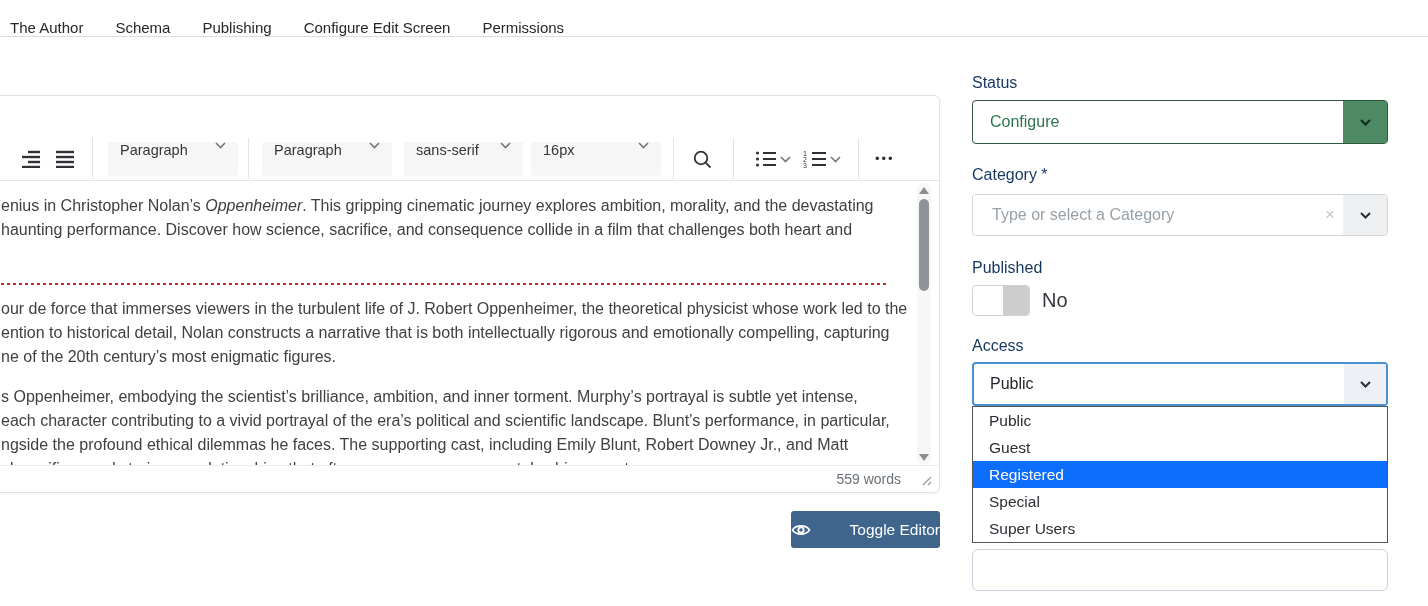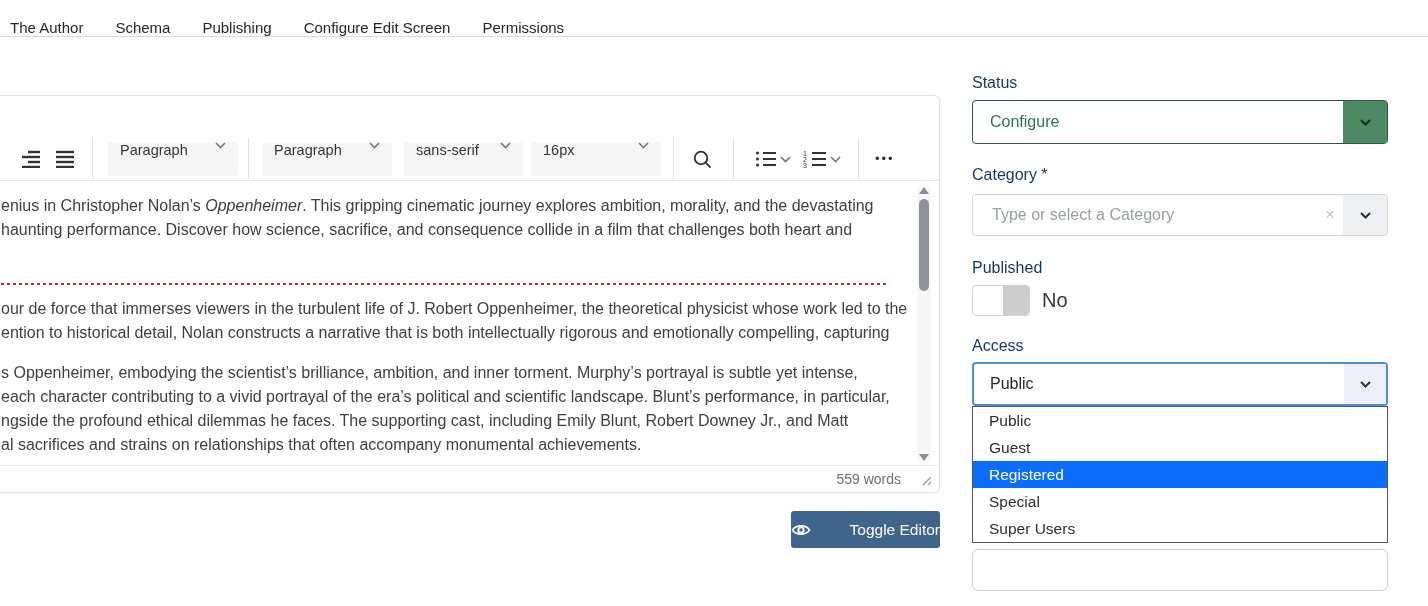--- a/index.html
+++ b/index.html
@@ -227,20 +227,21 @@
 
     <div class="ed-content">
       <div class="para1">
         <div class="ln"><span>enius in Christopher Nolan’s </span><span class="italic">Oppenheimer</span><span>. This gripping cinematic journey explores ambition, morality, and the devastating</span></div>
         <div class="ln">haunting performance. Discover how science, sacrifice, and consequence collide in a film that challenges both heart and</div>
       </div>
       <div class="readmore"></div>
       <div class="para2">
         <div class="ln">our de force that immerses viewers in the turbulent life of J. Robert Oppenheimer, the theoretical physicist whose work led to the</div>
         <div class="ln">ention to historical detail, Nolan constructs a narrative that is both intellectually rigorous and emotionally compelling, capturing</div>
+        <div class="ln">ne of the 20th century’s most enigmatic figures.</div>
       </div>
       <div class="para3">
         <div class="ln">s Oppenheimer, embodying the scientist’s brilliance, ambition, and inner torment. Murphy’s portrayal is subtle yet intense,</div>
         <div class="ln">each character contributing to a vivid portrayal of the era’s political and scientific landscape. Blunt’s performance, in particular,</div>
         <div class="ln">ngside the profound ethical dilemmas he faces. The supporting cast, including Emily Blunt, Robert Downey Jr., and Matt</div>
         <div class="ln">al sacrifices and strains on relationships that often accompany monumental achievements.</div>
       </div>
     </div>
 
     <div class="ed-scroll">

